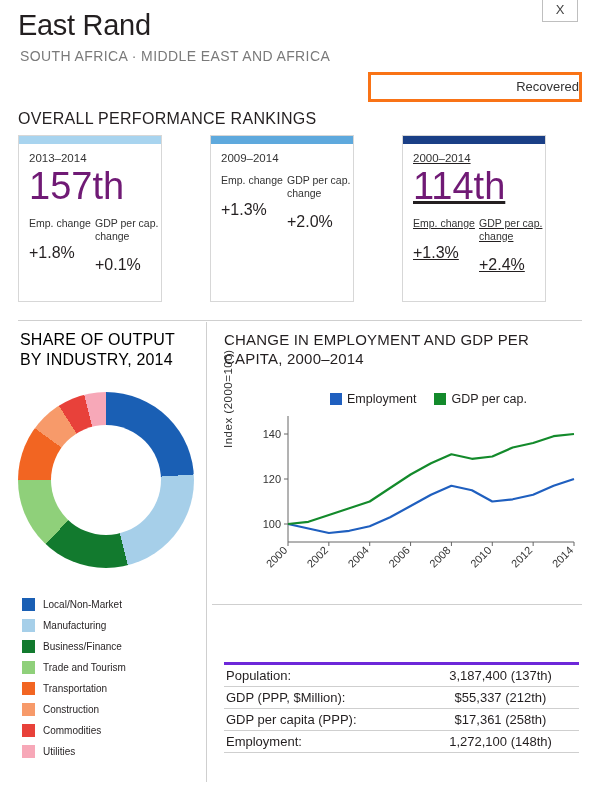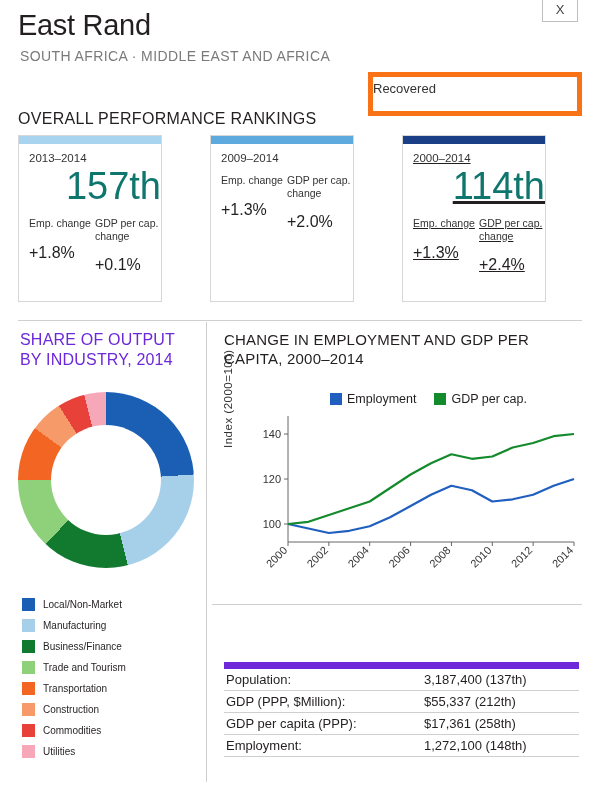--- a/index.html
+++ b/index.html
@@ -23,58 +23,57 @@
   .title{
     position:absolute;left:18px;top:9px;
     font-size:29px;line-height:32px;font-weight:normal;color:#231f20;
     letter-spacing:-0.3px;
   }
   .subtitle{
     position:absolute;left:20px;top:48px;
     font-size:14px;color:#7a7a7a;letter-spacing:0.4px;
   }
   .recovered-box{
-    position:absolute;left:368px;top:72px;width:214px;height:44px;
-    border:5px solid #f97316;background:#fff;box-sizing:border-box;
-    font-size:13px;color:#333;text-align:left;line-height:24px;
+    position:absolute;left:368px;top:72px;width:214px;height:30px;
+    border:3px solid #f97316;background:#fff;box-sizing:border-box;
+    font-size:13px;color:#333;text-align:right;line-height:24px;
   }
 
   
   .rank-head{
     position:absolute;left:18px;top:110px;
     font-size:16px;letter-spacing:0.3px;color:#231f20;
   }
   .rank-card{
     position:absolute;top:135px;width:144px;height:167px;
     border:1px solid #d7d7d7;background:#fff;box-sizing:border-box;
   }
   .rank-card .bar{height:8px;width:100%;}
   .rank-years{
     font-size:11.5px;color:#333;margin:8px 0 0 10px;
   }
   .rank-value{
-    font-size:38px;line-height:42px;margin:1px 0 0 10px;color:#0f766e;
+    font-size:38px;line-height:42px;margin:1px 0 0 10px;color:#701a75;
     font-weight:normal;
-    text-align:right;
   }
   .metrics{display:flex;margin:10px 0 0 10px;}
   .metric{width:78px;}
   .metric .lbl{font-size:10.5px;color:#333;line-height:12.5px;}
   .metric .val{font-size:16px;color:#231f20;margin-top:14px;}
   #card0{left:18px;}
   #card1{left:210px;}
   #card2{left:402px;text-decoration:underline;}
 
   
   .hr{position:absolute;left:18px;width:564px;height:1px;background:#cfcfcf;}
 
   
   .share-head{
     position:absolute;left:20px;top:330px;width:175px;
-    font-size:16px;line-height:20px;letter-spacing:0.2px;color:#6d28d9;
+    font-size:16px;line-height:20px;letter-spacing:0.2px;color:#000000;
   }
   .donut-wrap{position:absolute;left:18px;top:392px;width:176px;height:176px;}
   .donut{
     position:absolute;left:0;top:0;width:176px;height:176px;border-radius:50%;
   }
   .donut-hole{
     position:absolute;left:33px;top:33px;width:110px;height:110px;border-radius:50%;
     background:#fff;
   }
   .hover-text{
@@ -110,22 +109,22 @@
   
   .sizing-head{
     position:absolute;left:224px;top:638px;font-size:15px;color:#231f20;letter-spacing:0.2px;
   }
   .sizing-table{
     position:absolute;left:224px;top:662px;width:355px;border-collapse:collapse;
   }
   .sizing-table td{
     font-size:13px;color:#231f20;padding:3px 2px;border-bottom:1px solid #cfcfcf;
   }
-  .sizing-table td.v{text-align:left;}
-  .sizing-table tr:first-child td{border-top:7px solid #6d28d9;}
+  .sizing-table td.v{text-align:center;}
+  .sizing-table tr:first-child td{border-top:3px solid #6d28d9;}
 </style>
 </head>
 <body>
 
 <div class="page">
 
   <div class="close-btn">X</div>
 
   <div class="title">East Rand</div>
   <div class="subtitle">SOUTH AFRICA · MIDDLE EAST AND AFRICA</div>

